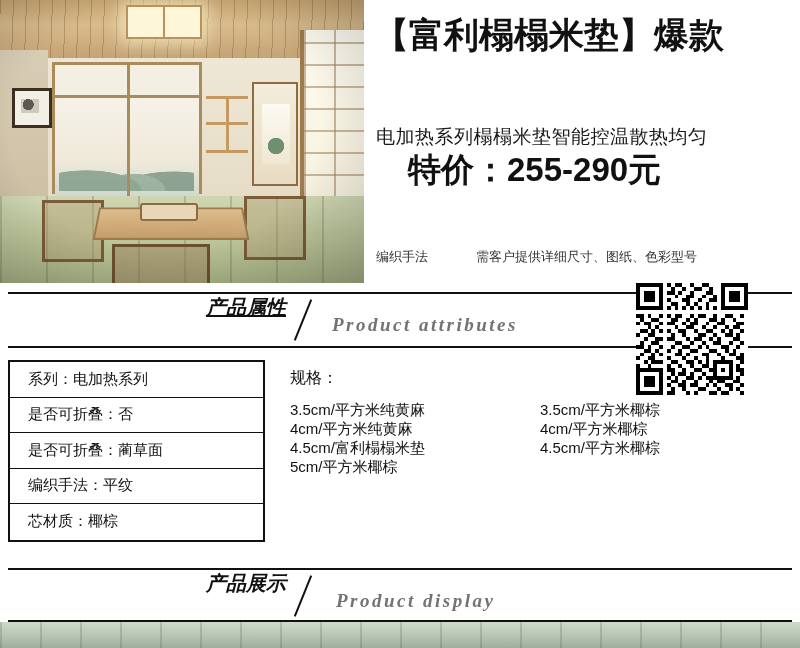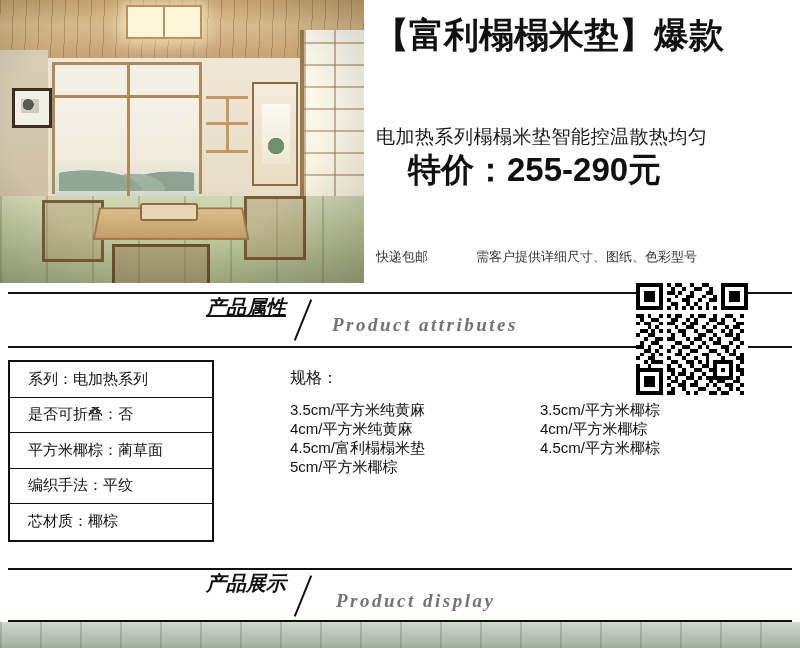--- a/index.html
+++ b/index.html
@@ -264,21 +264,21 @@
   }
   .qr canvas, .qr .qrgrid {
     display: block;
     width: 112px; height: 112px;
   }
 
   
   .attr-box {
     position: absolute;
     left: 8px; top: 360px;
-    width: 206px; height: 182px;
+    width: 257px; height: 182px;
     border: 2px solid #111111;
     box-sizing: border-box;
   }
   .attr-row {
     height: 35.5px;
     display: flex;
     align-items: center;
     padding-left: 18px;
     font-size: 15px;
     color: #111111;
@@ -354,21 +354,21 @@
     <div class="ph-table"></div>
     <div class="ph-tray"></div>
     <div class="ph-chair-f"></div>
     <div class="ph-vign"></div>
   </div>
 
   <div class="head">
     <div class="title-main">【富利榻榻米垫】爆款</div>
     <div class="title-sub">电加热系列榻榻米垫智能控温散热均匀</div>
     <div class="price">特价：255-290元</div>
-    <div class="note-left">快递包邮</div>
+    <div class="note-left">编织手法</div>
     <div class="note-right">需客户提供详细尺寸、图纸、色彩型号</div>
   </div>
 </div>
 
 <div class="sec-rule" style="top:292px;"></div>
 <div class="sec-head">
   <div class="sec-cn" style="left:206px; top:294px;text-decoration:underline;">产品属性</div>
   <div class="sec-slash" style="left:302px; top:298px;"></div>
   <div class="sec-en" style="left:332px; top:314px;">Product attributes</div>
 </div>
@@ -595,21 +595,21 @@
         <rect x="19" y="28" width="2" height="1"></rect>
       <rect x="22" y="28" width="2" height="1"></rect>
         <rect x="27" y="28" width="1" height="1"></rect>
     </g>
   </svg>
 </div>
 
 <div class="attr-box">
   <div class="attr-row">系列：电加热系列</div>
   <div class="attr-row">是否可折叠：否</div>
-  <div class="attr-row">平方米椰棕：蔺草面</div>
+  <div class="attr-row">是否可折叠：蔺草面</div>
   <div class="attr-row">编织手法：平纹</div>
   <div class="attr-row">芯材质：椰棕</div>
 </div>
 
 <div class="spec">
   <div class="spec-title">规格：</div>
   <div class="spec-grid">
     <div class="spec-cell">3.5cm/平方米纯黄麻</div>
     <div class="spec-cell">3.5cm/平方米椰棕</div>
     <div class="spec-cell">4cm/平方米纯黄麻</div>

